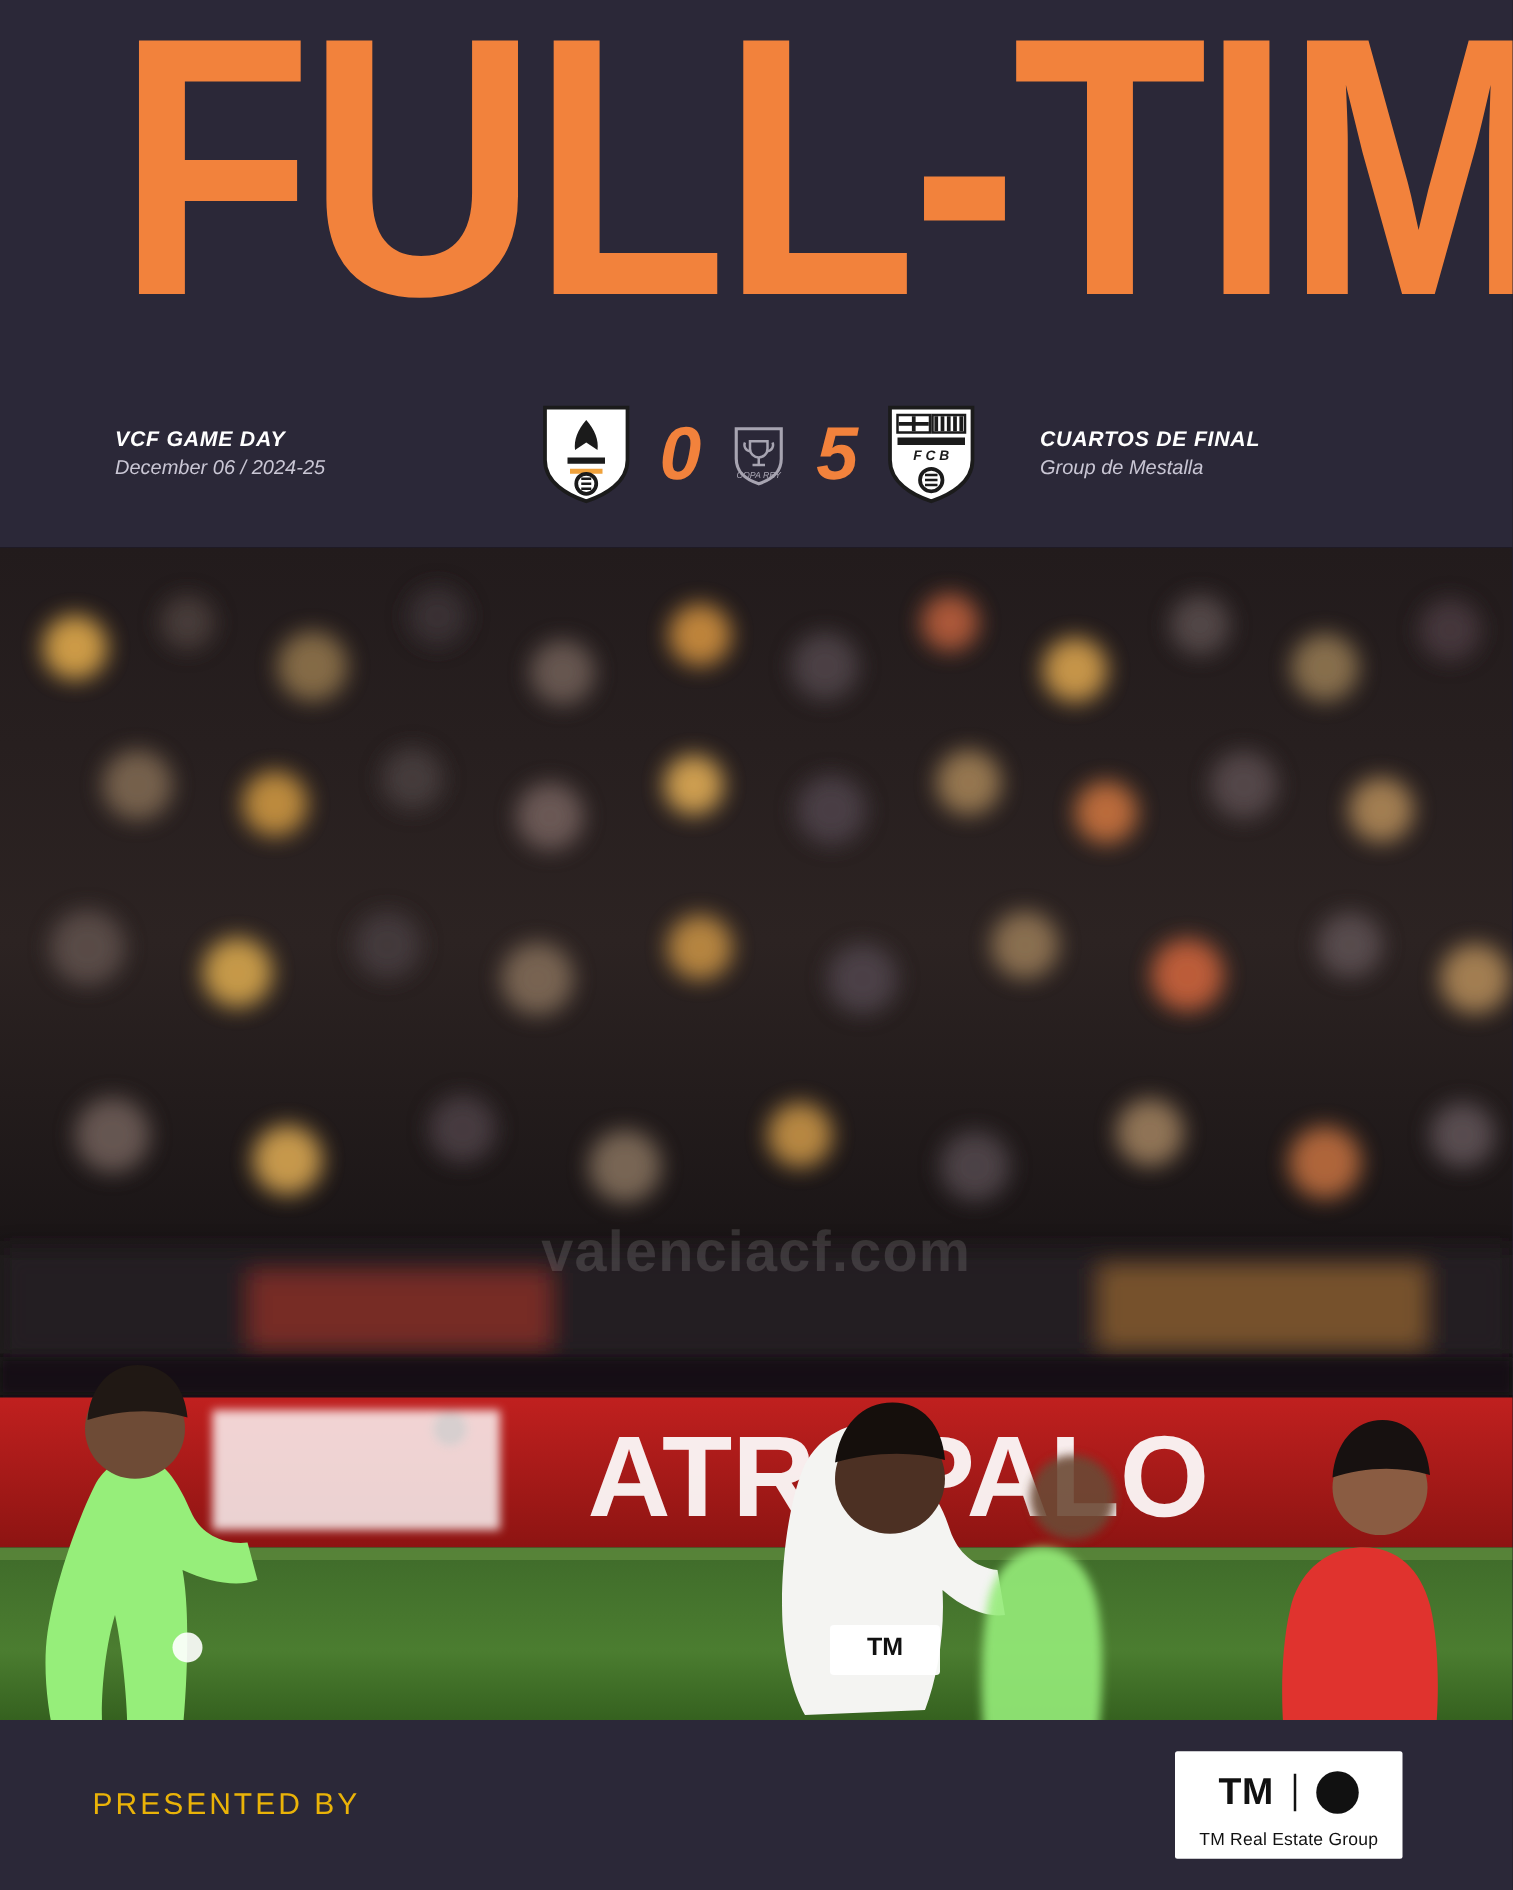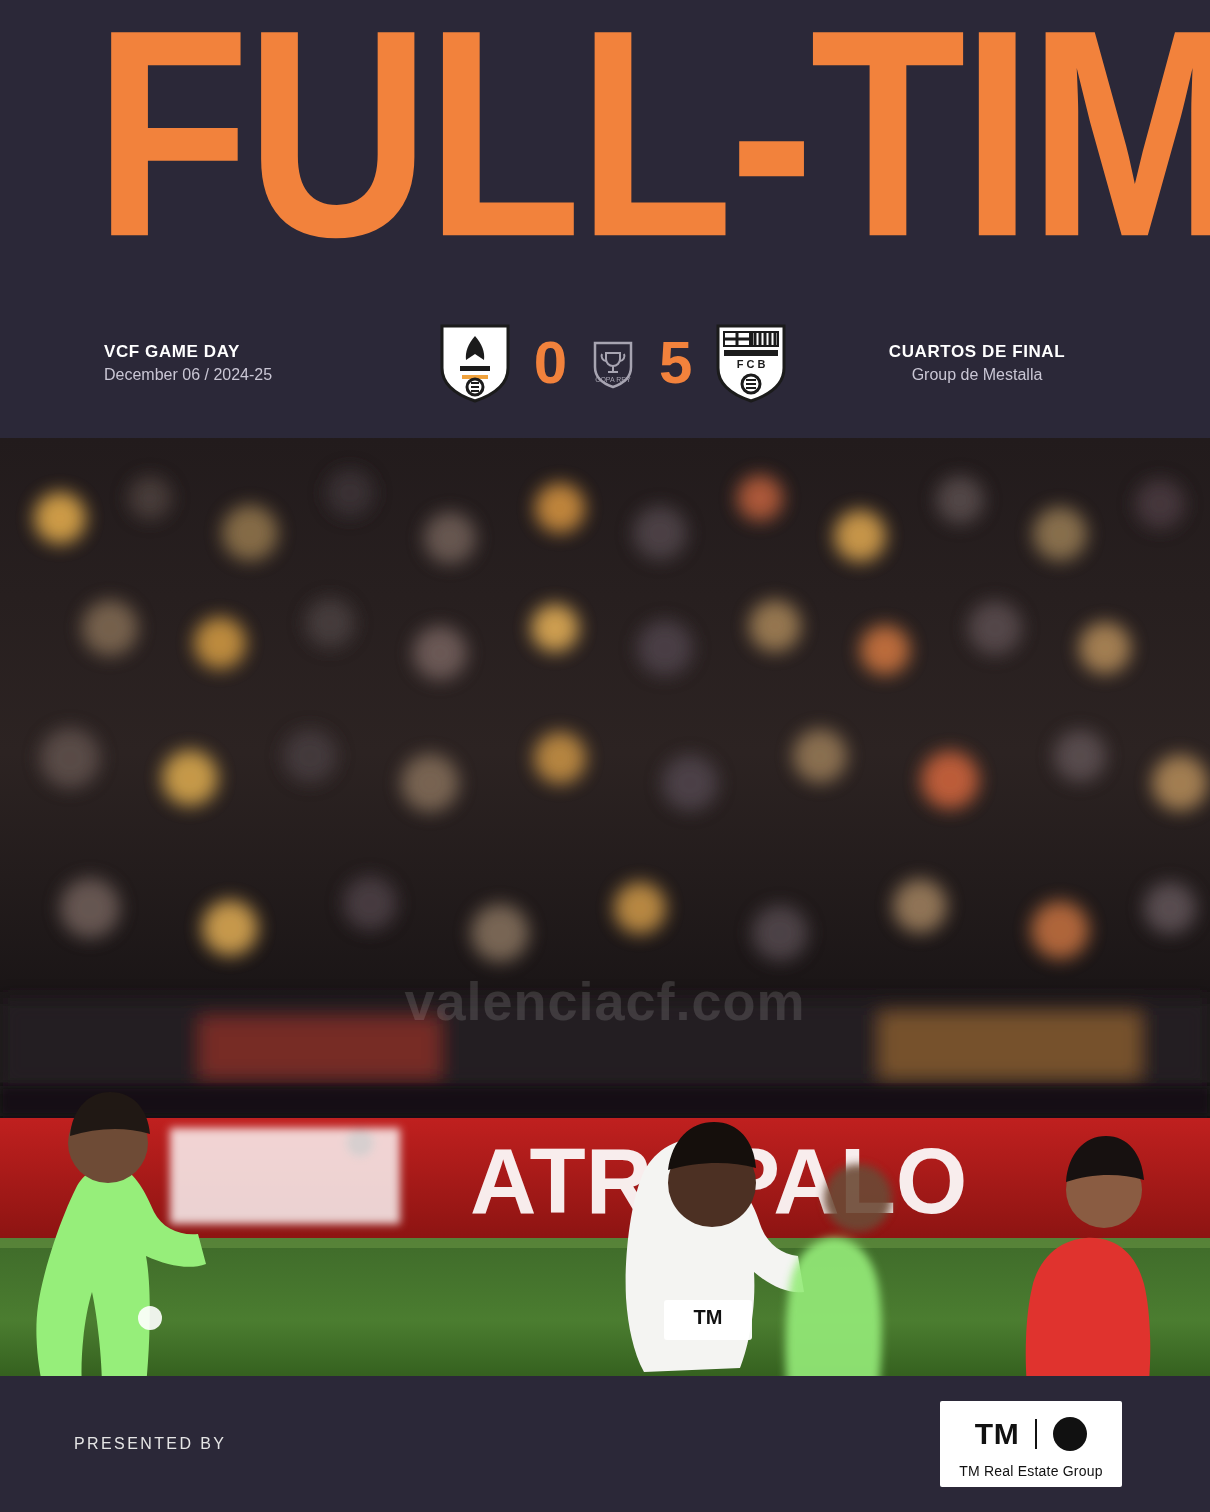--- a/index.html
+++ b/index.html
@@ -57,28 +57,29 @@
     transform: scaleY(1.18) scaleX(1.02);
     transform-origin: left top;
     white-space: nowrap;
     text-align: center;
     padding-left: 6px;
   }
 
   
   .score-strip {
     position: absolute;
-    left: 16px; right: 0;
+    left: 4px; right: 0;
     bottom: 34px;
     display: flex;
     align-items: center;
     padding: 0 88px;
+    font-style: italic;
   }
   .meta-left { width: 290px; }
-  .meta-right { width: 290px; text-align: center; }
+  .meta-right { width: 290px; text-align: left; }
   .meta-title {
     color: #ffffff;
     font-size: 17px;
     font-weight: 700;
     letter-spacing: 0.6px;
   }
   .meta-sub {
     color: #c9c6d4;
     font-size: 16px;
     margin-top: 4px;
@@ -107,40 +108,40 @@
     overflow: hidden;
     background: #100d14;
   }
   .photo svg { display: block; width: 100%; height: 100%; }
   .watermark {
     position: absolute;
     left: 50%;
     top: 60%;
     transform: translate(-50%, -50%);
     color: rgba(255,255,255,0.13);
-    font-size: 54px;
+    font-size: 46px;
     font-weight: 700;
     letter-spacing: 1px;
     pointer-events: none;
     white-space: nowrap;
   }
 
   
   .footer {
     height: 136px;
     flex: 0 0 auto;
     background: #2b2838;
     display: flex;
     align-items: center;
     justify-content: space-between;
     padding: 0 88px 0 74px;
   }
   .presented {
-    color: #e5e5e5;
-    font-size: 16px;
+    color: #eab308;
+    font-size: 24px;
     letter-spacing: 2.4px;
     font-weight: 500;
   }
   .sponsor {
     width: 182px;
     background: #ffffff;
     border-radius: 2px;
     padding: 10px 0 8px;
     text-align: center;
   }

